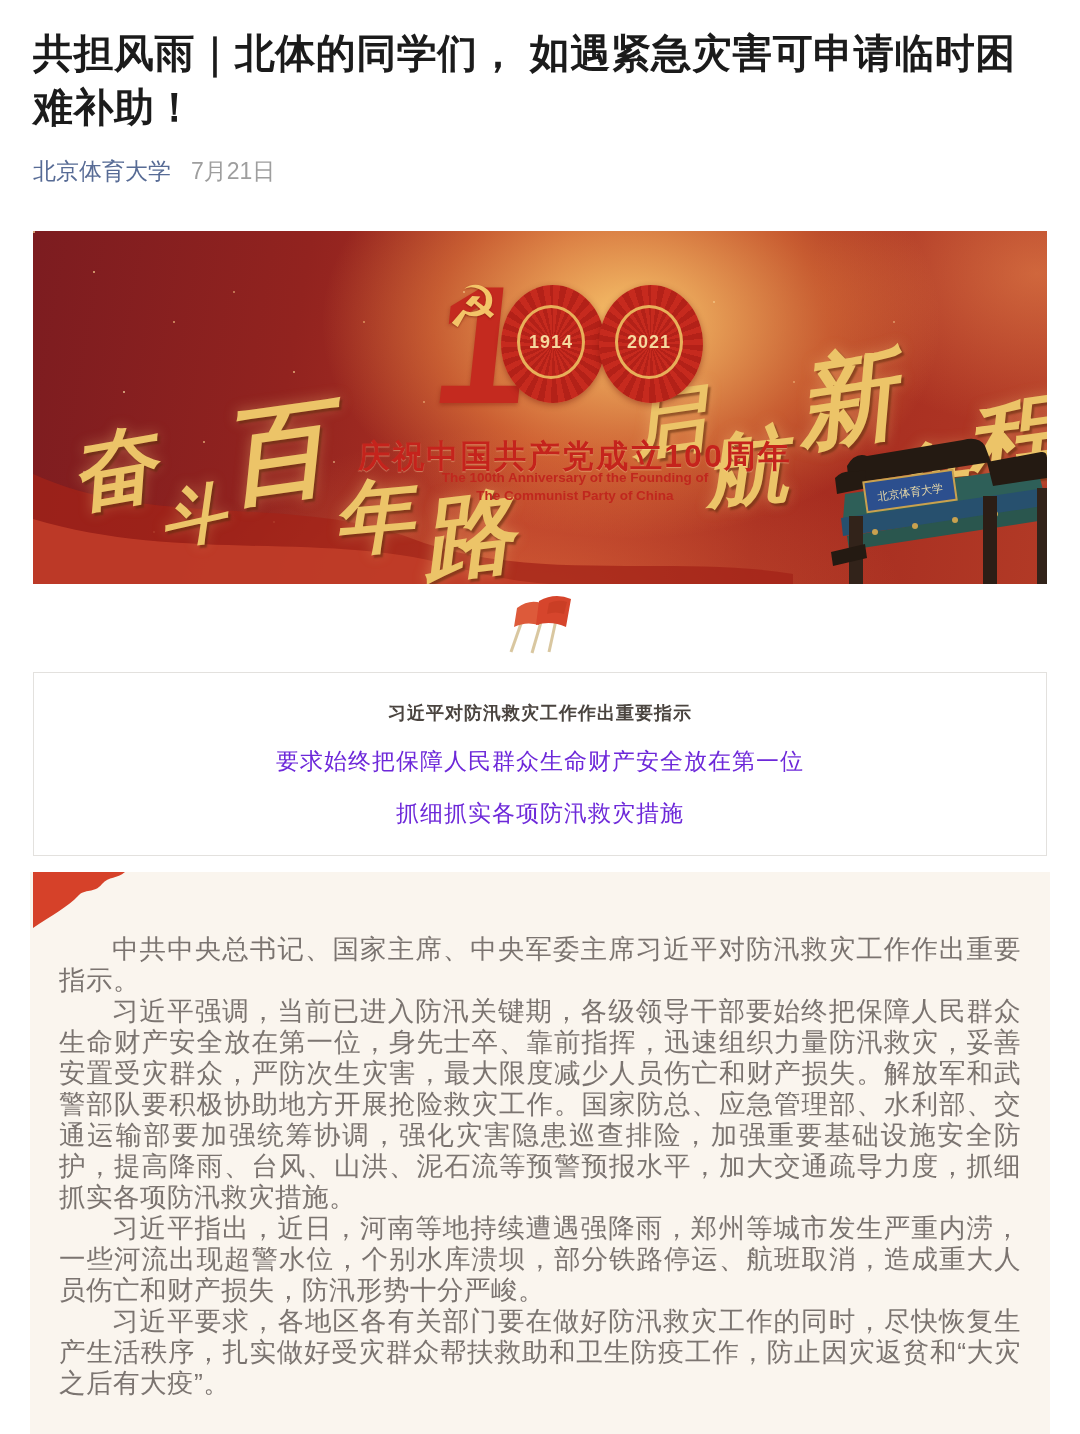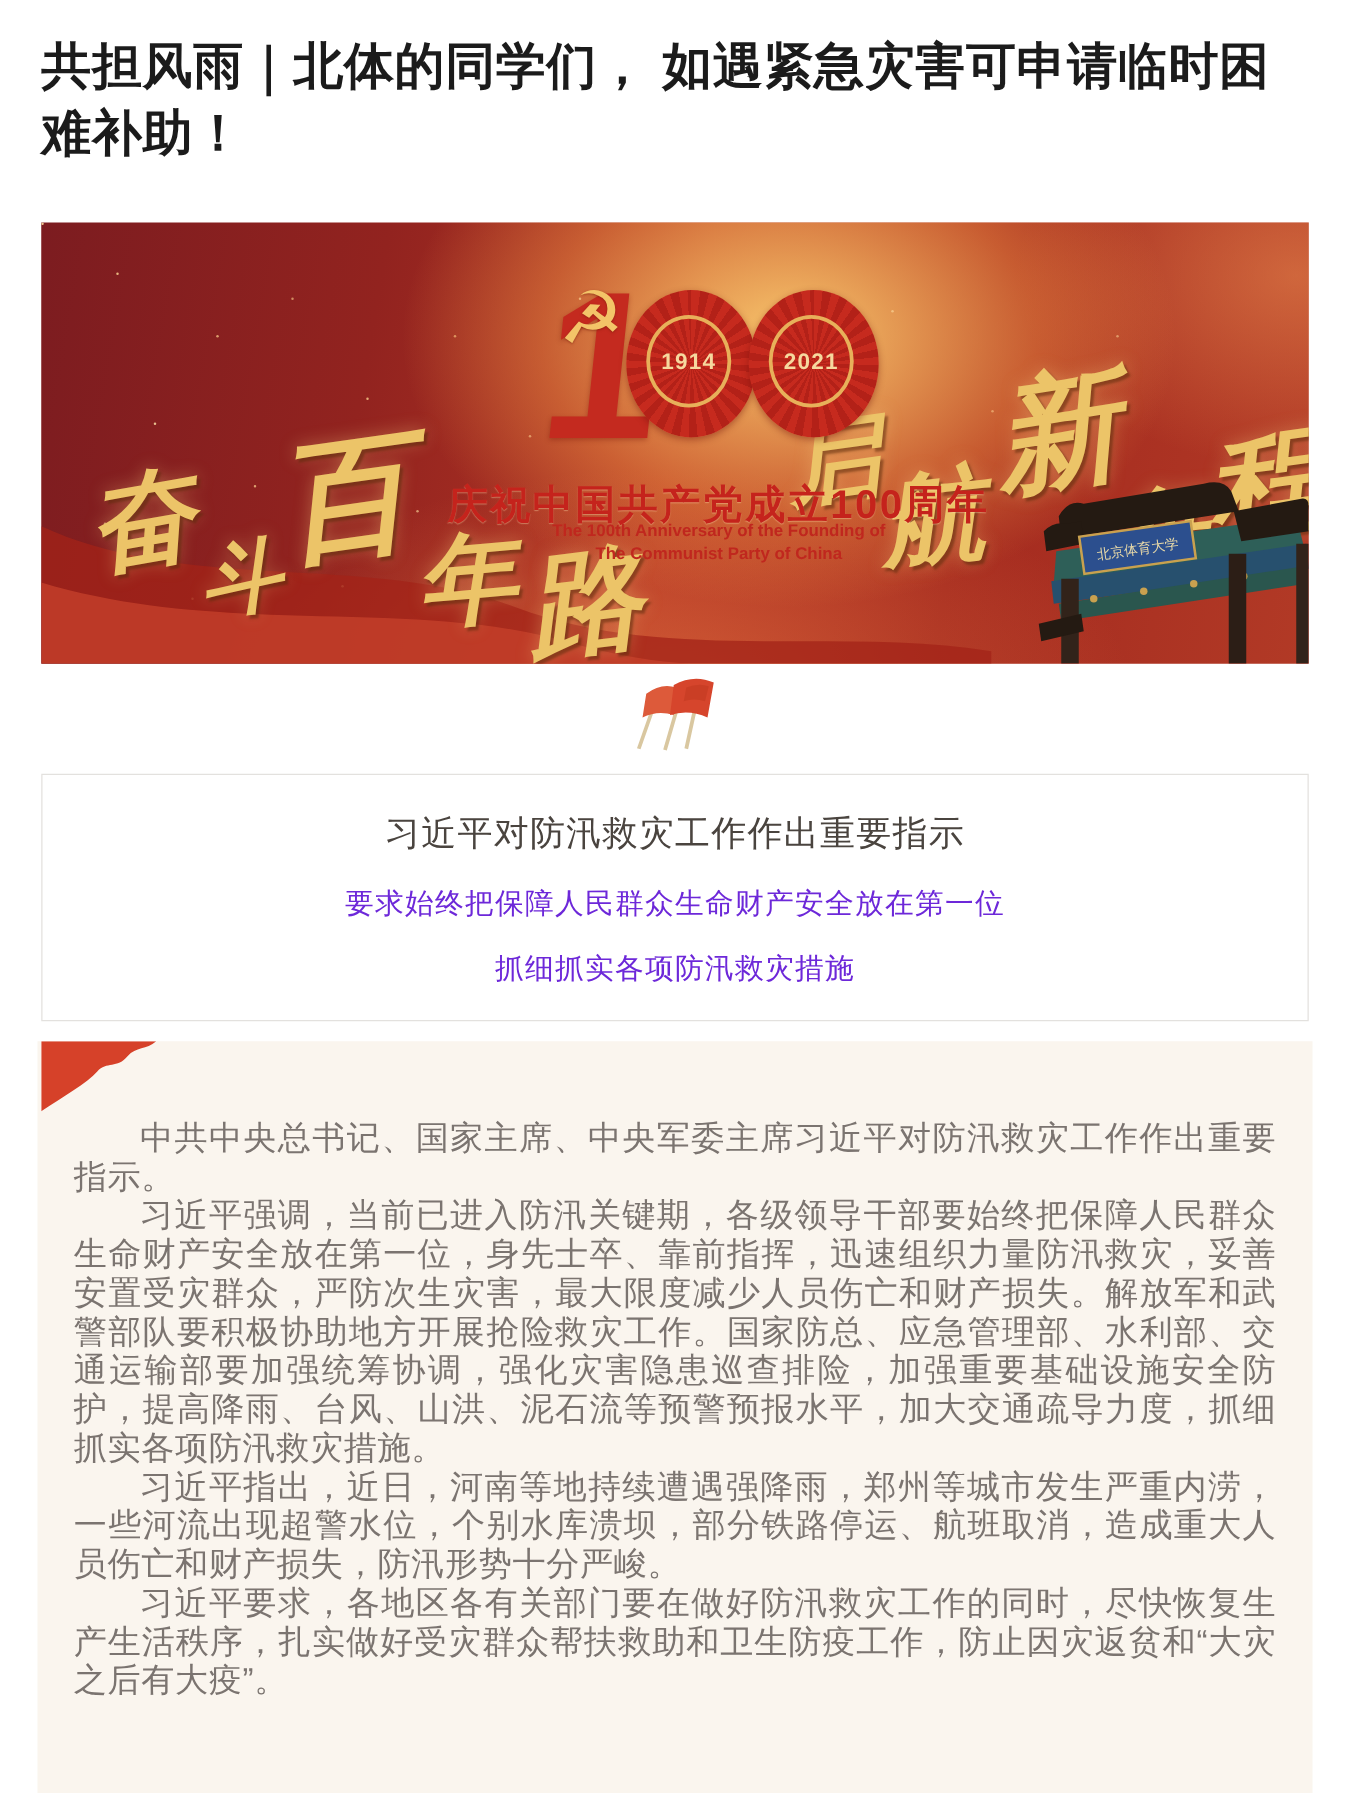--- a/index.html
+++ b/index.html
@@ -90,39 +90,42 @@
   .gate { position:absolute; right:0; bottom:0; width:252px; height:152px; }
 
   
   .flags-wrap { height:66px; margin-top:10px; text-align:center; }
 
   
   .notice-box {
     margin:12px 33px 0 33px; border:1px solid #e3e1de; background:#ffffff;
     text-align:center; padding:28px 20px 26px 20px;
   }
-  .notice-title { font-size:28px; font-weight:normal; color:#4a443f; letter-spacing:1px; }
+  .notice-title { font-size:18px; font-weight:bold; color:#4a443f; letter-spacing:1px; }
   .notice-sub { font-size:23px; color:#6d28d9; margin-top:21px; letter-spacing:1px; }
 
   
   .article-body {
     position:relative; margin:16px 30px 0 30px; width:1020px;
     background:#faf5ee; padding:62px 29px 46px 29px; min-height:679px;
   }
   .torn-corner { position:absolute; left:3px; top:0; width:100px; height:58px; }
   .article-body p {
     font-size:26.5px; line-height:31px; color:#7b7470;
     text-indent:2em; letter-spacing:0.5px; text-align:justify;
   }
 </style>
 </head>
 <body>
 
 <div class="header">
   <div class="article-title">共担风雨｜北体的同学们， 如遇紧急灾害可申请临时困难补助！</div>
+  <div class="meta-row">
+    <span class="meta-author">北京体育大学</span><span class="meta-date">7月21日</span>
+  </div>
 </div>
 
 <div class="banner">
   <span class="sparkles"></span>
 
   <svg class="silk" viewBox="0 0 1014 150" preserveAspectRatio="none">
     <path d="M0,40 C120,95 260,60 380,105 C500,150 640,120 760,140 L760,150 L0,150 Z" fill="#a32318" opacity="0.75"></path>
     <path d="M0,85 C150,130 300,95 430,135 C520,160 600,150 700,150 L0,150 Z" fill="#c4402a" opacity="0.8"></path>
   </svg>
 

